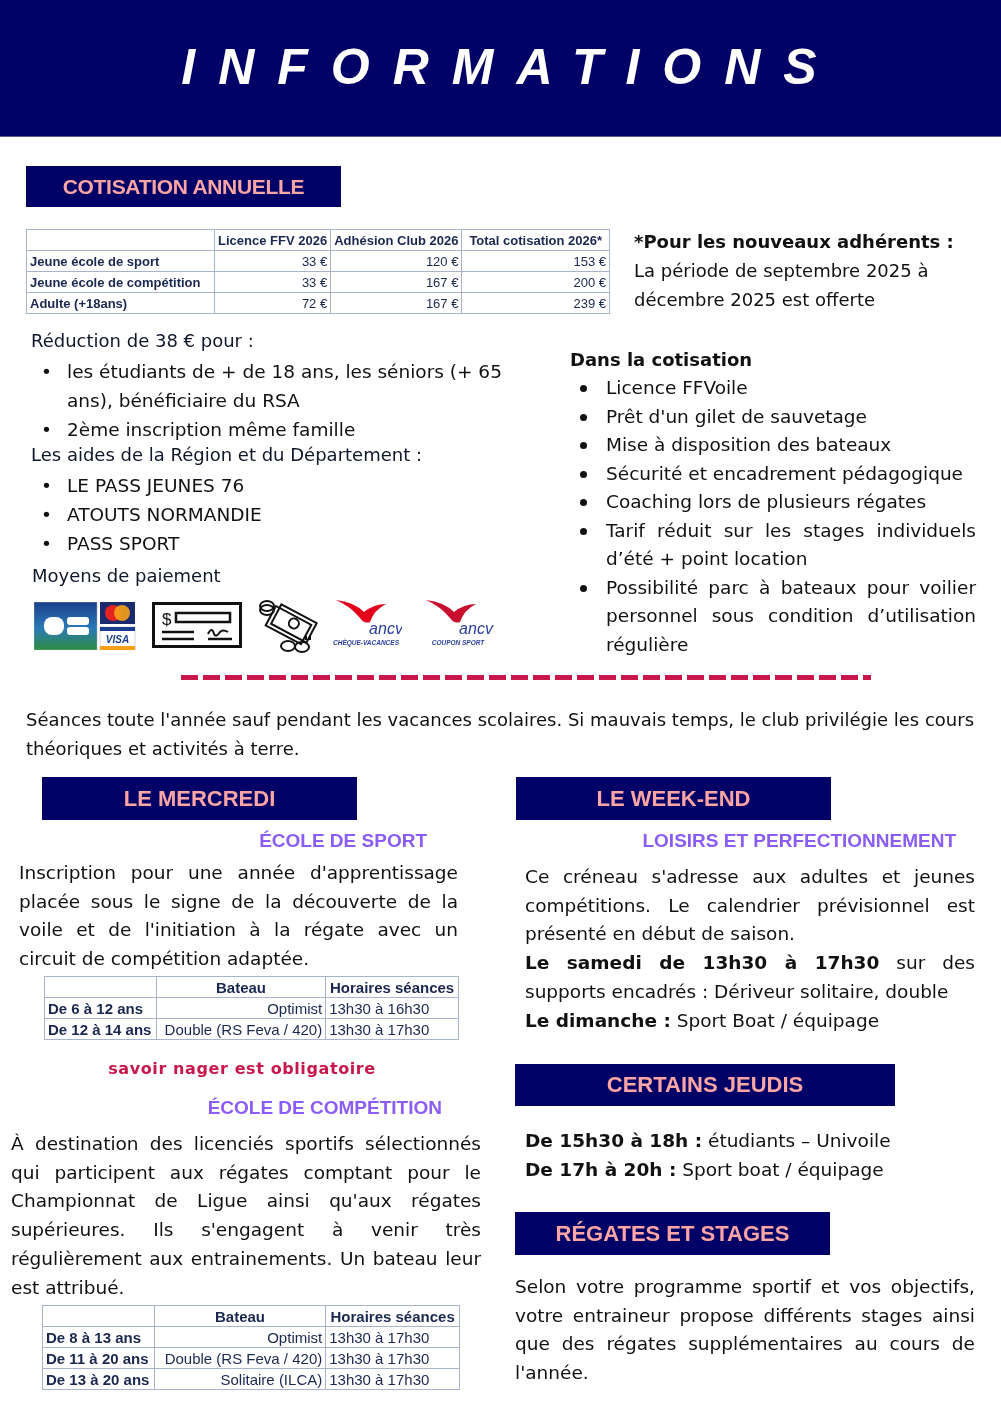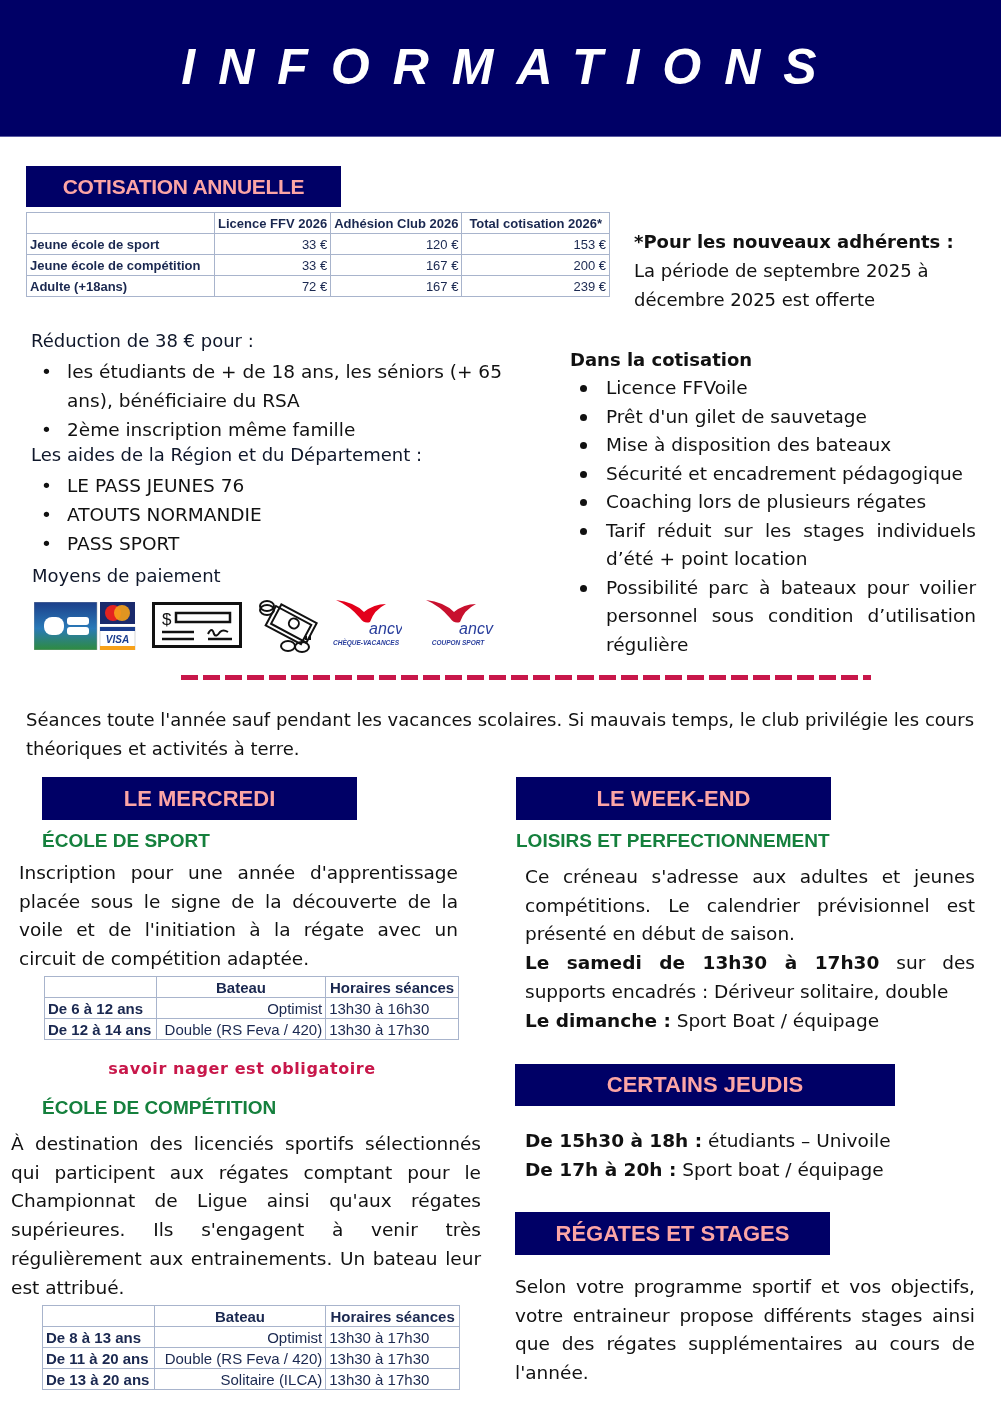--- a/index.html
+++ b/index.html
@@ -13,21 +13,21 @@
   .lbl-cotisation { left: 26px; top: 166px; width: 315px; height: 41px; font-size: 21px; line-height: 41px; letter-spacing: -0.3px; }
 
   table.xl { position: absolute; border-collapse: collapse; font-family: "Liberation Sans", sans-serif; font-size: 13px; color: #1a2850; }
   table.xl td, table.xl th { border: 1px solid #a8b4cc; padding: 0 3px; height: 21px; white-space: nowrap; }
   table.xl th { font-weight: bold; text-align: center; }
   table.xl td.rowh { font-weight: bold; text-align: left; }
   table.xl td.num { text-align: right; }
   table.xl td.ctr { text-align: right; }
   table.xl td.lft { text-align: left; }
 
-  .tbl-cotis { left: 26px; top: 212px; width: 584px; }
+  .tbl-cotis { left: 26px; top: 229px; width: 584px; }
   .tbl-cotis th, .tbl-cotis td { height: 20.5px; font-size: 13px; }
 
   .note { position: absolute; left: 634px; top: 227px; width: 340px; font-size: 18px; line-height: 29px; color: #111; }
   .note b { font-weight: bold; }
   .sec-red { position: absolute; font-size: 18px; color: #0f172a; }
   .lst { position: absolute; list-style: none; font-size: 18.5px; line-height: 29px; }
   .lst li { position: relative; padding-left: 36px; }
   .lst li::before { content: "•"; position: absolute; left: 10px; top: 0; }
 
   .right-block { position: absolute; left: 570px; top: 346px; width: 406px; }
@@ -41,21 +41,21 @@
 
   .dash-line { position: absolute; left: 181px; top: 675px; width: 690px; height: 5px; background: repeating-linear-gradient(to right, #c8174a 0 17px, transparent 17px 22px); }
 
   .intro { position: absolute; left: 26px; top: 705px; width: 965px; font-size: 18px; line-height: 29px; }
 
   .lbl-merc { left: 42px; top: 777px; width: 315px; height: 43px; font-size: 22px; line-height: 43px; }
   .lbl-we   { left: 516px; top: 777px; width: 315px; height: 43px; font-size: 22px; line-height: 43px; }
   .lbl-jeu  { left: 515px; top: 1064px; width: 380px; height: 42px; font-size: 22px; line-height: 42px; }
   .lbl-reg  { left: 515px; top: 1212px; width: 315px; height: 43px; font-size: 22px; line-height: 43px; }
 
-  .sub-red { position: absolute; font-family: "Liberation Sans", sans-serif; font-weight: bold; color: #15803d; font-size: 19px; text-align: left; }
+  .sub-red { position: absolute; font-family: "Liberation Sans", sans-serif; font-weight: bold; color: #8b5cf6; font-size: 19px; text-align: right; }
   .sub-sport { left: 42px; top: 830px; width: 385px; }
   .sub-comp { left: 42px; top: 1097px; width: 400px; }
   .sub-loisirs { left: 516px; top: 830px; width: 440px; }
 
   .para { position: absolute; font-size: 18.5px; line-height: 28.7px; text-align: justify; }
   .p-sport { left: 19px; top: 859px; width: 439px; }
   .p-comp { left: 11px; top: 1130px; width: 470px; }
   .p-we { left: 525px; top: 863px; width: 450px; }
   .p-jeu { left: 525px; top: 1127px; width: 450px; text-align: left; }
   .p-reg { left: 515px; top: 1273px; width: 460px; }

